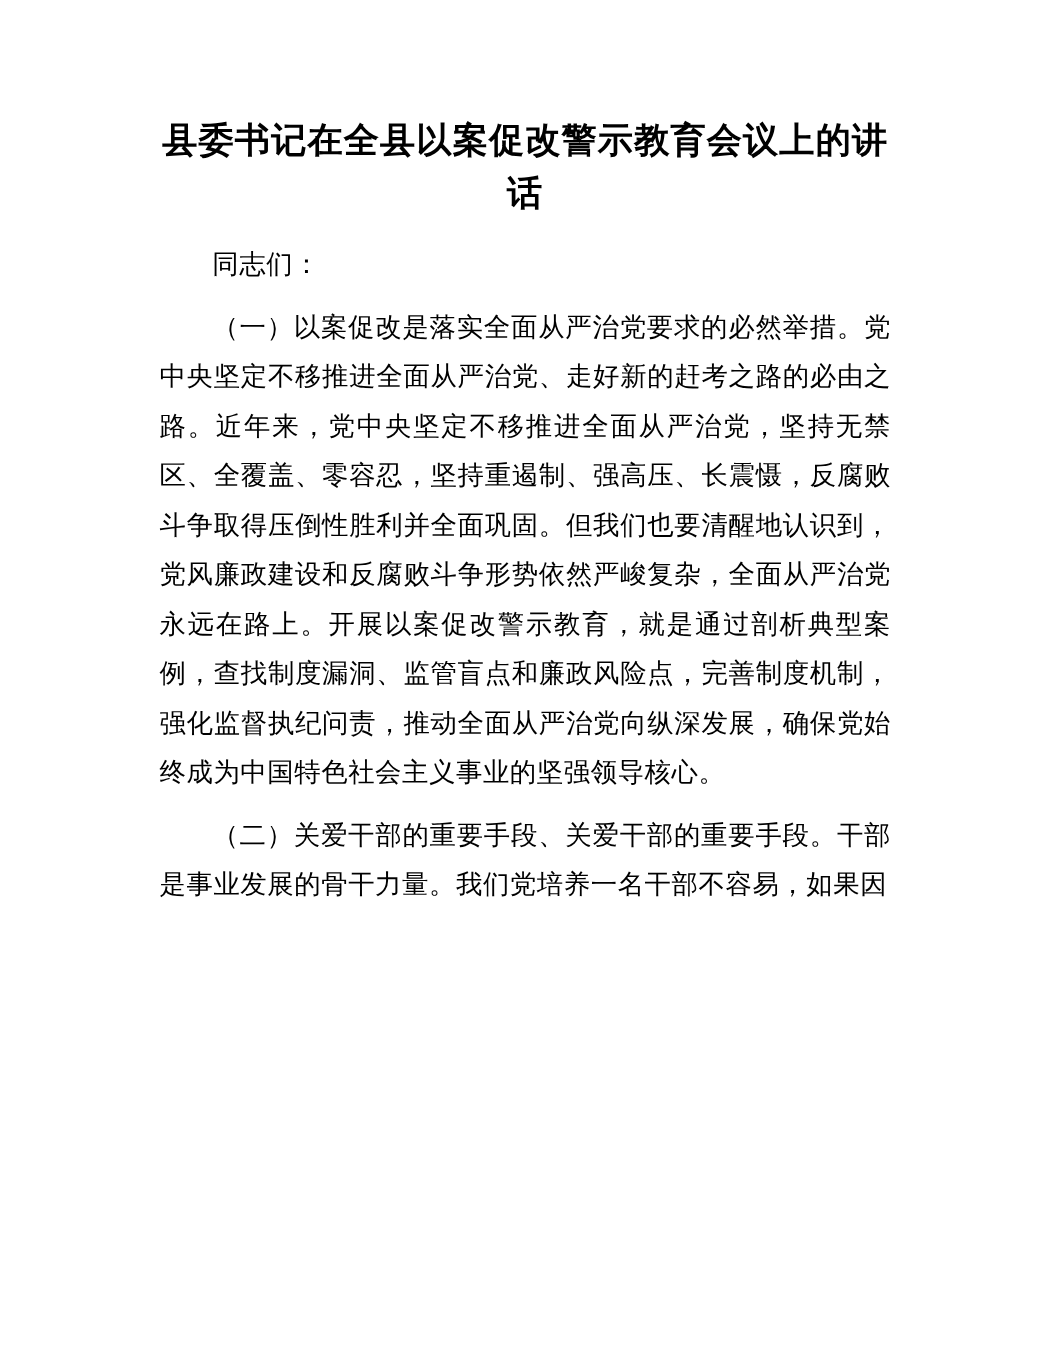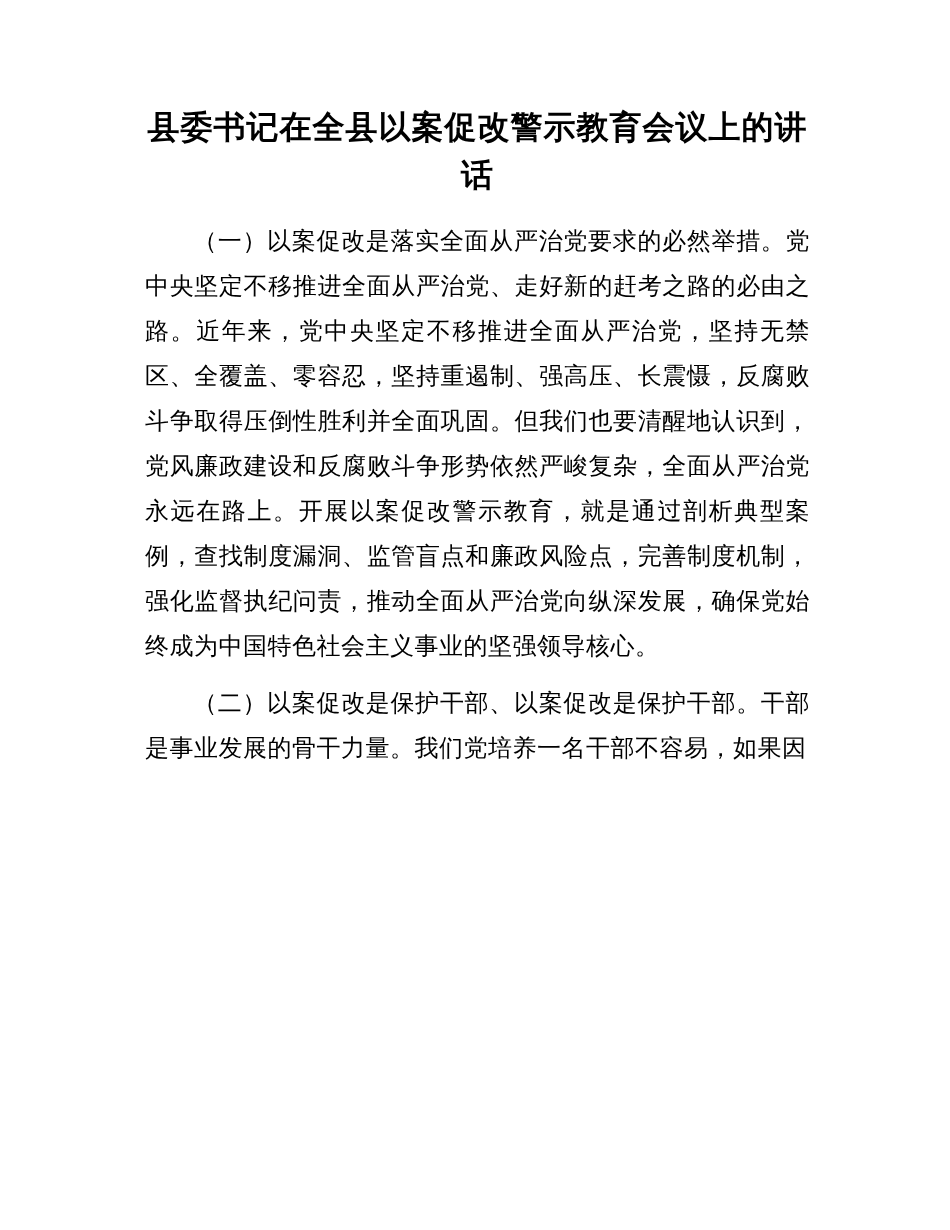--- a/index.html
+++ b/index.html
@@ -38,19 +38,20 @@
     margin: 0 0 12px 0;
     letter-spacing: 0.5px;
   }
 </style>
 </head>
 <body>
 
 <div class="page">
   <h1 class="doc-title">县委书记在全县以案促改警示教育会议上的讲话</h1>
 
+  <p class="para">同志们：</p>
 
 
 
   <p class="para">（一）以案促改是落实全面从严治党要求的必然举措。党中央坚定不移推进全面从严治党、走好新的赶考之路的必由之路。近年来，党中央坚定不移推进全面从严治党，坚持无禁区、全覆盖、零容忍，坚持重遏制、强高压、长震慑，反腐败斗争取得压倒性胜利并全面巩固。但我们也要清醒地认识到，党风廉政建设和反腐败斗争形势依然严峻复杂，全面从严治党永远在路上。开展以案促改警示教育，就是通过剖析典型案例，查找制度漏洞、监管盲点和廉政风险点，完善制度机制，强化监督执纪问责，推动全面从严治党向纵深发展，确保党始终成为中国特色社会主义事业的坚强领导核心。</p>
 
-  <p class="para">（二）以案促改是保护干部、以案促改是保护干部。干部是事业发展的骨干力量。我们党培养一名干部不容易，如果因</p>
+  <p class="para">（二）关爱干部的重要手段、关爱干部的重要手段。干部是事业发展的骨干力量。我们党培养一名干部不容易，如果因</p>
 </div>
 
 </body></html>

